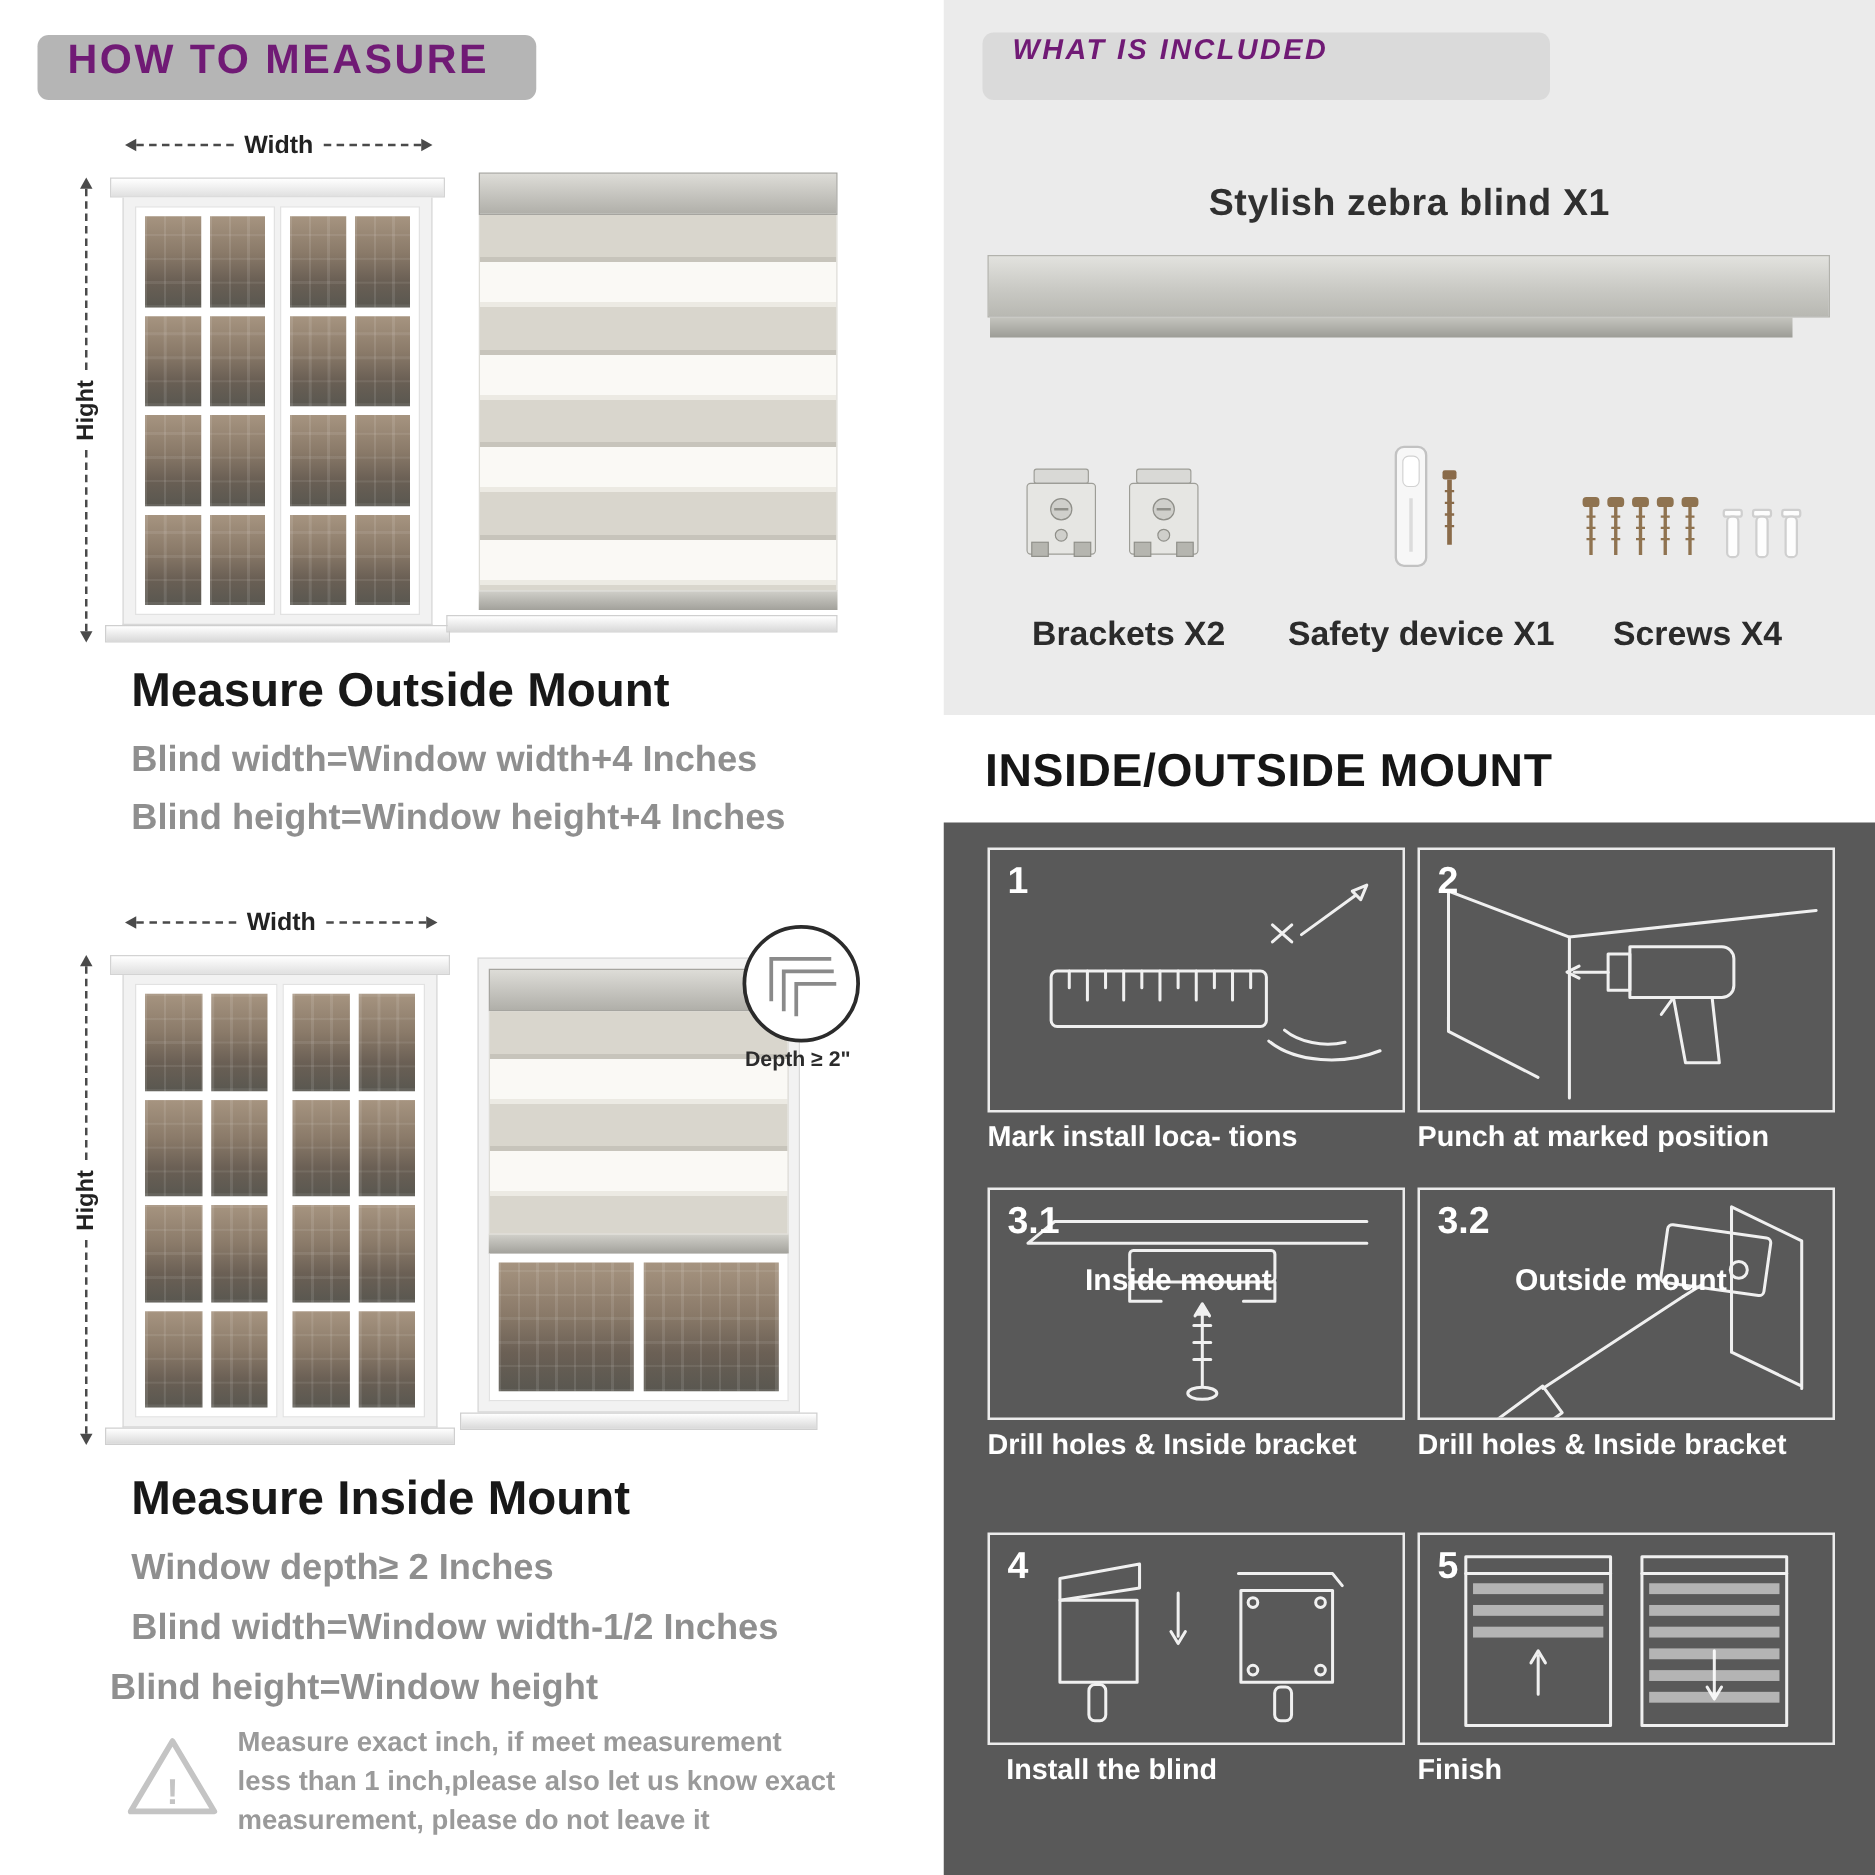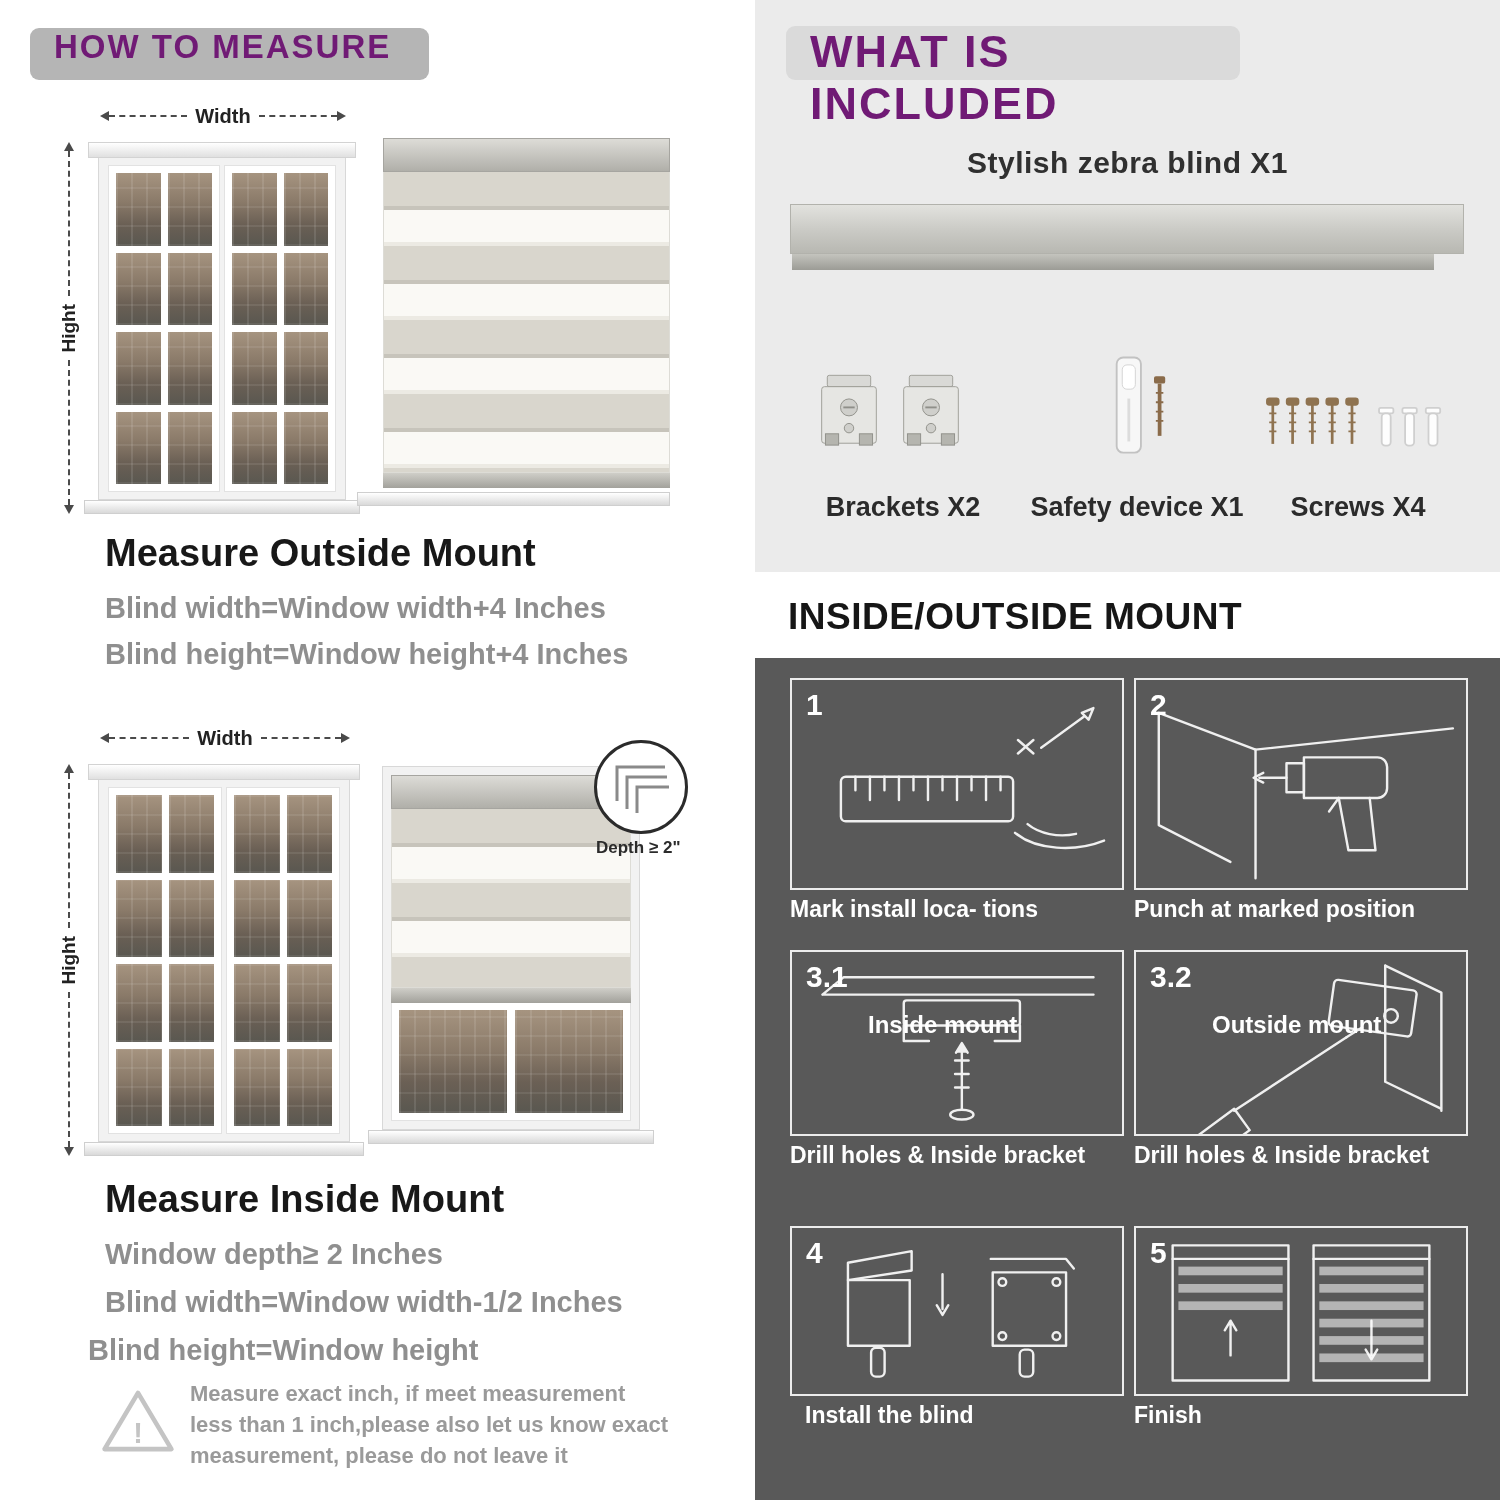--- a/index.html
+++ b/index.html
@@ -4,21 +4,21 @@
 <style>
   html,body{margin:0;padding:0;background:#fff;}
   .page{position:relative;width:1500px;height:1500px;background:#fff;overflow:hidden;
         font-family:"Liberation Sans",sans-serif;color:#222;}
   .abs{position:absolute;}
 
   
   .pill{border-radius:9px;display:flex;align-items:flex-start;padding-left:24px;
         font-weight:700;letter-spacing:2px;color:#701a75;}
   .pill-left{background:#b5b5b5;font-size:33px;}
-  .pill-right{background:#dadada;font-size:45px;}
+  .pill-right{background:#dadada;font-size:23px;font-style:italic;}
   .sec-title{font-weight:700;color:#181818;font-size:38px;}
   .meas-line{font-weight:700;color:#8f8f8f;font-size:29px;white-space:nowrap;}
 
   
   .harrow{display:flex;align-items:center;text-align:center;}
   .harrow .line{flex:1;border-top:2px dashed #4a4a4a;height:0;}
   .harrow .lbl{font-weight:700;font-size:20px;color:#222;padding:0 8px;}
   .ah-l{width:0;height:0;border-top:5px solid transparent;border-bottom:5px solid transparent;border-right:9px solid #4a4a4a;}
   .ah-r{width:0;height:0;border-top:5px solid transparent;border-bottom:5px solid transparent;border-left:9px solid #4a4a4a;}
   .varrow{display:flex;flex-direction:column;align-items:center;}

